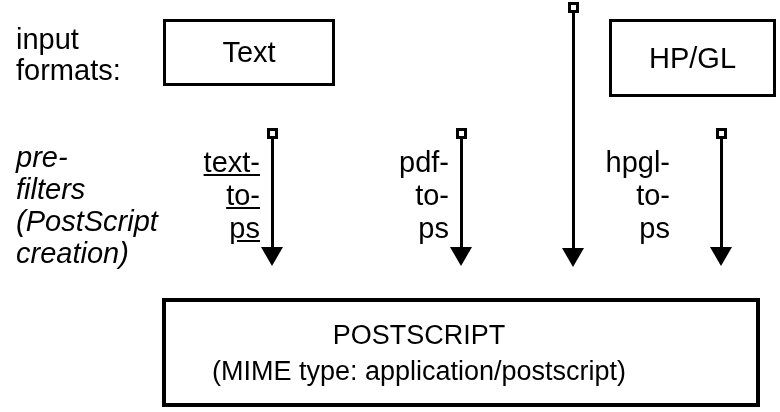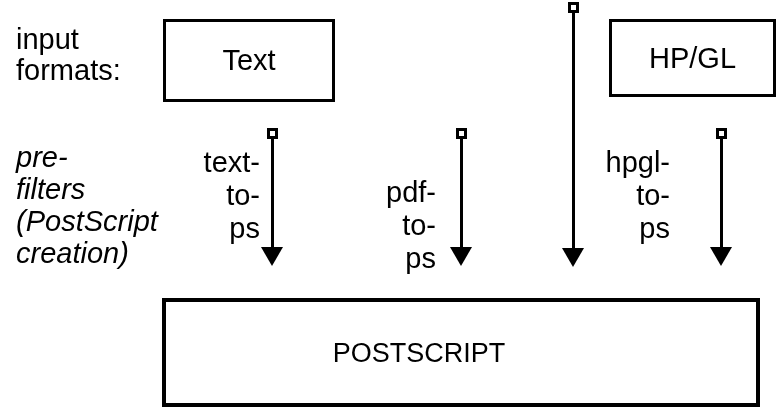--- a/index.html
+++ b/index.html
@@ -35,21 +35,21 @@
 
   
   .fbox {
     position: absolute;
     border: 3px solid #000;
     background: #fff;
     box-sizing: border-box;
     display: flex; align-items: center; justify-content: center;
     font-size: 29px;
   }
-  #box-text { left: 163px; top: 19px; width: 172px; height: 83px; }
+  #box-text { left: 163px; top: 19px; width: 172px; height: 67px; }
   #box-pdf  { left: 369px; top: 22px; width: 171px; height: 81px; }
   #box-hpgl { left: 609px; top: 19px; width: 167px; height: 78px; }
 
   
   .arrow {
     position: absolute;
     width: 22px;
     display: flex; flex-direction: column; align-items: center;
   }
   .arrow-marker {
@@ -75,22 +75,22 @@
   #arrow-hpgltops { left: 710px; top: 128px; height: 138px; }
 
   
   .alabel {
     position: absolute;
     top: 146px; width: 110px;
     text-align: right;
     white-space: pre-line;
     font-size: 29px; line-height: 33px;
   }
-  #label-texttops { left: 150px; }
-  #label-pdftops  { left: 326px; margin-top: 30px; }
+  #label-texttops { left: 150px; text-decoration: underline; }
+  #label-pdftops  { left: 339px; }
   #label-hpgltops { left: 560px; }
 
   
   #output-box {
     position: absolute;
     left: 162px; top: 298px; width: 598px; height: 109px;
     border: 4px solid #000;
     background: #fff;
     box-sizing: border-box;
     display: flex; flex-direction: column;
@@ -156,16 +156,17 @@
 to-
 ps</div>
 
   <div id="label-hpgltops" class="alabel">hpgl-
 to-
 ps</div>
 
   <div id="output-box">
     <div class="inner">
       <div>POSTSCRIPT</div>
+      <div>(MIME type: application/postscript)</div>
     </div>
   </div>
 
 </div>
 
 </body></html>

